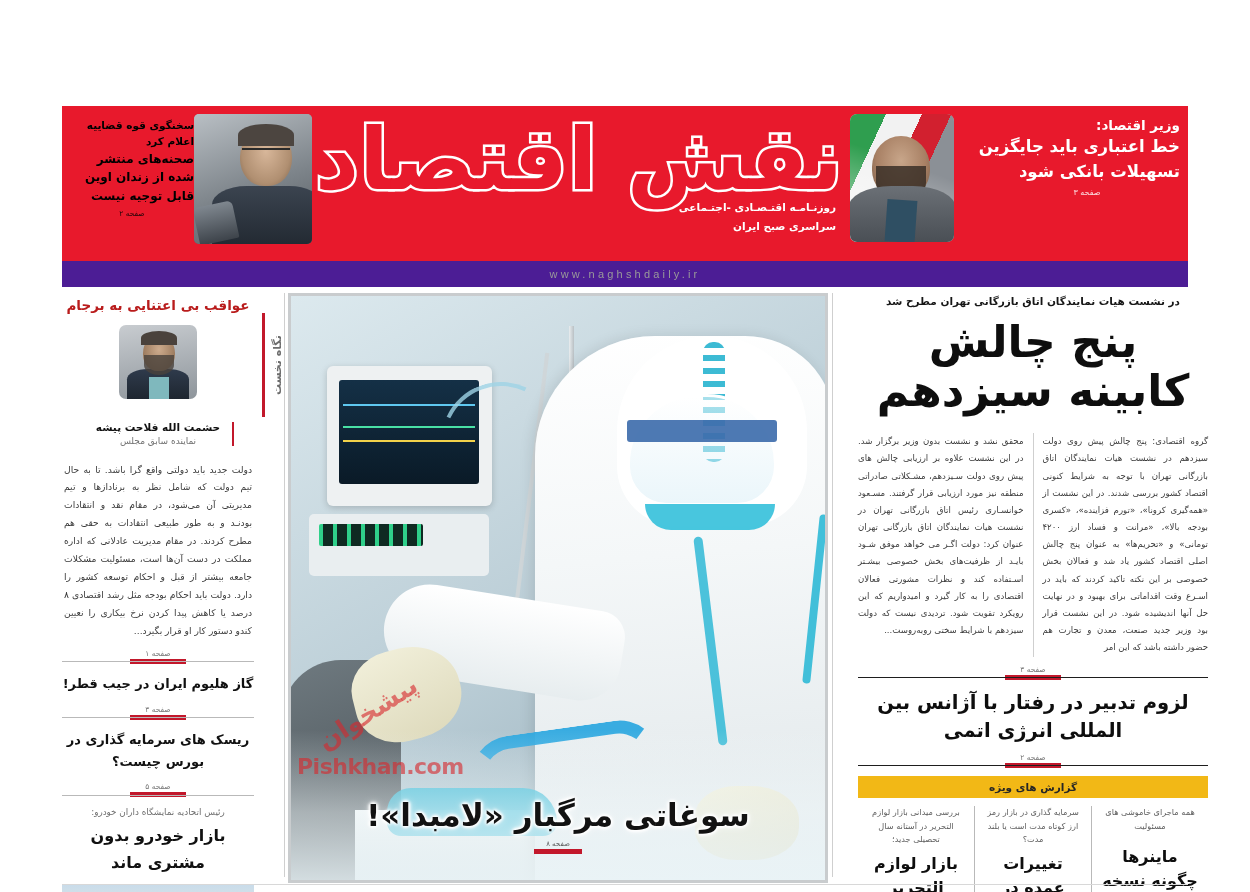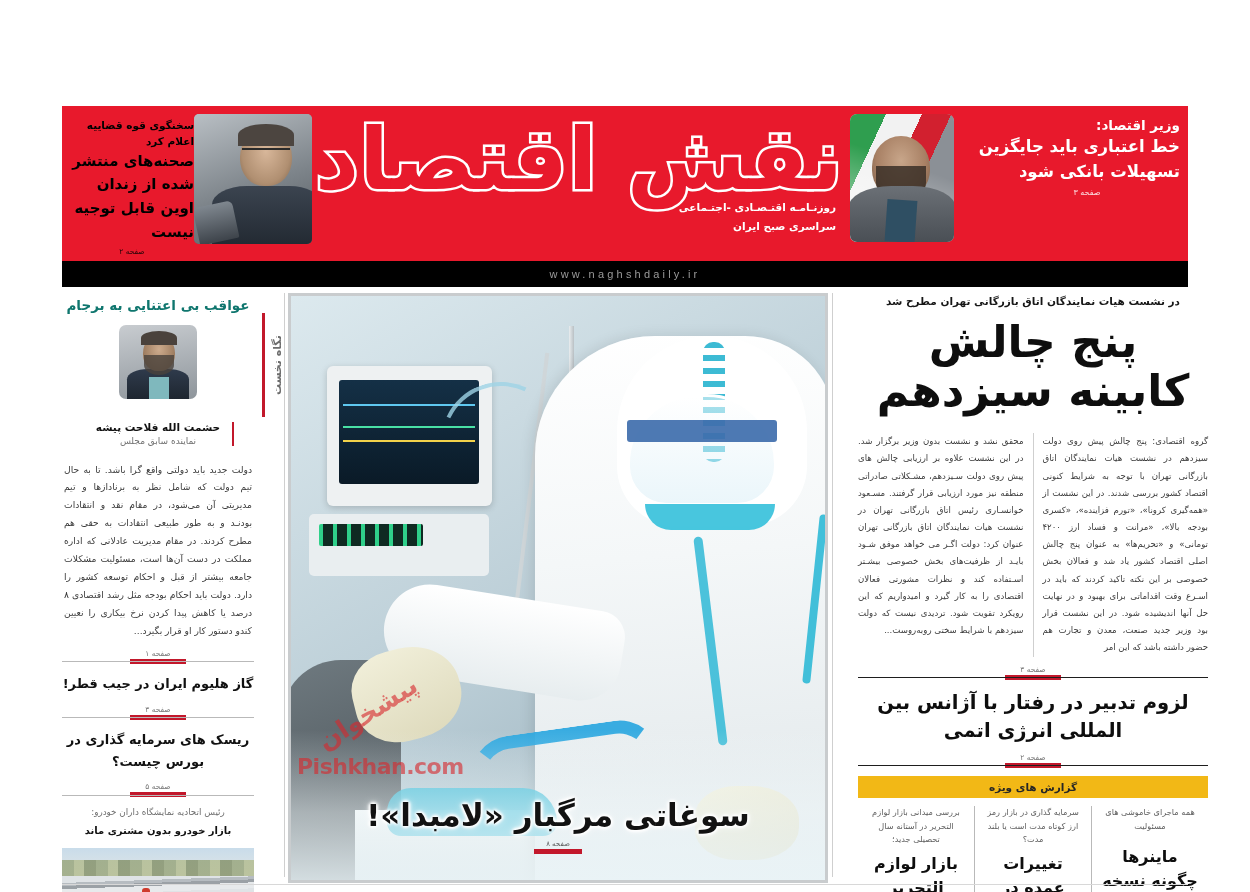--- a/index.html
+++ b/index.html
@@ -81,21 +81,21 @@
     background: radial-gradient(ellipse at 50% 40%, #d8b79a, #b08f71 65%, #7b6149);
     border-radius: 50% 50% 46% 46%; }
   .mast-photo2 .hair2 { position:absolute; left:44px; top:10px; width:56px; height:22px; background:#4c4540; border-radius:50% 50% 0 0;}
   .mast-photo2 .glass2 { position:absolute; left:48px; top:34px; width:48px; height:9px; border-top:2px solid #2a2a2a; }
   .mast-photo2 .suit2 { position:absolute; left:18px; bottom:0; width:108px; height:58px;
     background: linear-gradient(180deg,#3b4450,#232a33); border-radius: 32% 28% 0 0; }
   .mast-photo2 .mic2 { position:absolute; left:2px; bottom:2px; width:40px; height:38px;
     background: linear-gradient(180deg,#7f878f,#3d434a); border-radius: 6px 6px 2px 2px; transform: rotate(-12deg);}
   .mast-right-text { flex:1 1 auto; color:#000000; text-align:right; direction: rtl; padding-top:4px; }
   .mrt-kicker { font-size: 10.5px; font-weight:700; line-height:1.5; }
-  .mrt-title { font-size: 15px; font-weight:700; line-height:1.58; }
+  .mrt-title { font-size: 12px; font-weight:700; line-height:1.58; }
   .mrt-page { font-size: 7.5px; opacity:.85; text-align:center; margin-top:3px; }
 
   
   .logo-wrap {
     position:absolute; left:260px; right:352px; top:6px; height:143px;
     display:flex; flex-direction:column; align-items:center; justify-content:flex-start;
   }
   .logo-word {
     font-family:"DejaVu Sans","Liberation Sans",sans-serif;
     font-size: 86px; font-weight: 700; color:#e8192c;
@@ -109,37 +109,37 @@
   .logo-meta {
     display:flex; width:100%; justify-content:space-between; align-items:flex-start;
     margin-top: -6px; direction: rtl;
   }
   .logo-meta-col { color:#fff; font-size:10.5px; font-weight:700; line-height:1.75; text-align:center; }
   .logo-meta-col.right { text-align:right; }
   .logo-meta-col.left  { text-align:left; }
 
   .url-strip {
     position:absolute; left:62px; top:261px; width:1126px; height:26px;
-    background:#000000; display:flex; align-items:center; justify-content:center;
+    background:#4c1d95; display:flex; align-items:center; justify-content:center;
   }
   .url-strip span {
     font-size: 11px; letter-spacing: 3.2px; color:#9a9a9a;
     font-family:"Liberation Sans", sans-serif; direction:ltr;
   }
 
   
   .content { position:absolute; left:62px; top:293px; width:1126px; height:590px; }
 
   
   .left-col {
     position:absolute; left:0; top:0; width:192px; height:590px;
     direction: rtl; text-align:center;
   }
   .lc-title {
-    font-size: 13.5px; font-weight:700; color:#0f766e; line-height:1.5;
+    font-size: 13.5px; font-weight:700; color:#b91c1c; line-height:1.5;
     margin-top: 2px; margin-bottom: 10px;
   }
   .lc-avatar {
     width:78px; height:74px; margin:0 auto; border-radius:7px; overflow:hidden; position:relative;
     background: linear-gradient(170deg,#c8ccd0,#8e959b);
   }
   .lc-avatar .f { position:absolute; left:24px; top:10px; width:32px; height:36px;
      background: radial-gradient(ellipse at 50% 40%, #cdab8d,#9d7c5f 70%); border-radius:50% 50% 45% 45%; }
   .lc-avatar .h { position:absolute; left:22px; top:6px; width:36px; height:14px; background:#4a423c; border-radius:50% 50% 0 0;}
   .lc-avatar .b { position:absolute; left:25px; top:30px; width:30px; height:20px; background:#4a423c; border-radius:0 0 50% 50%; opacity:.8;}
@@ -155,21 +155,21 @@
     margin-top: 13px; font-size: 9.2px; line-height: 1.95; color:#3a3a3a;
     text-align: justify; direction: rtl; padding: 0 2px;
   }
   .pgbadge { margin: 9px auto 0; width: 100%; text-align:center; }
   .pgbadge .lbl { font-size:7.5px; color:#777; display:block; margin-bottom:1px; }
   .pgbadge .bar { width:56px; height:5px; background:#c2182b; margin:0 auto; }
   .hr-thin { border-top:1px solid #b9b9b9; margin-top:-2.5px; width:100%; }
 
   .lc-item-title { font-size:13px; font-weight:700; color:#111; line-height:1.7; margin-top:11px; }
   .lc-sub { font-size:8.8px; color:#6f6f6f; line-height:1.5; margin-top:10px;}
-  .lc-item-title.sm { font-size:10px; margin-top:3px;}
+  .lc-item-title.sm { font-size:16px; margin-top:3px;}
 
   .car-photo {
     width:100%; height:96px; margin-top:9px; position:relative; overflow:hidden;
     background: linear-gradient(180deg,#b9cfe2 0%, #cdd7de 26%, #aeb4b8 100%);
   }
   .car-photo .sky { position:absolute; left:0; top:0; right:0; height:30px;
      background: linear-gradient(180deg,#c9dcea,#e3e7e5); }
   .car-photo .trees { position:absolute; left:0; top:12px; right:0; height:22px;
      background: repeating-linear-gradient(90deg, #9aa77f 0 12px, #b4bd92 12px 22px, #87946d 22px 34px); opacity:.85;}
   .car-photo .lot { position:absolute; left:0; top:28px; right:0; bottom:0;

